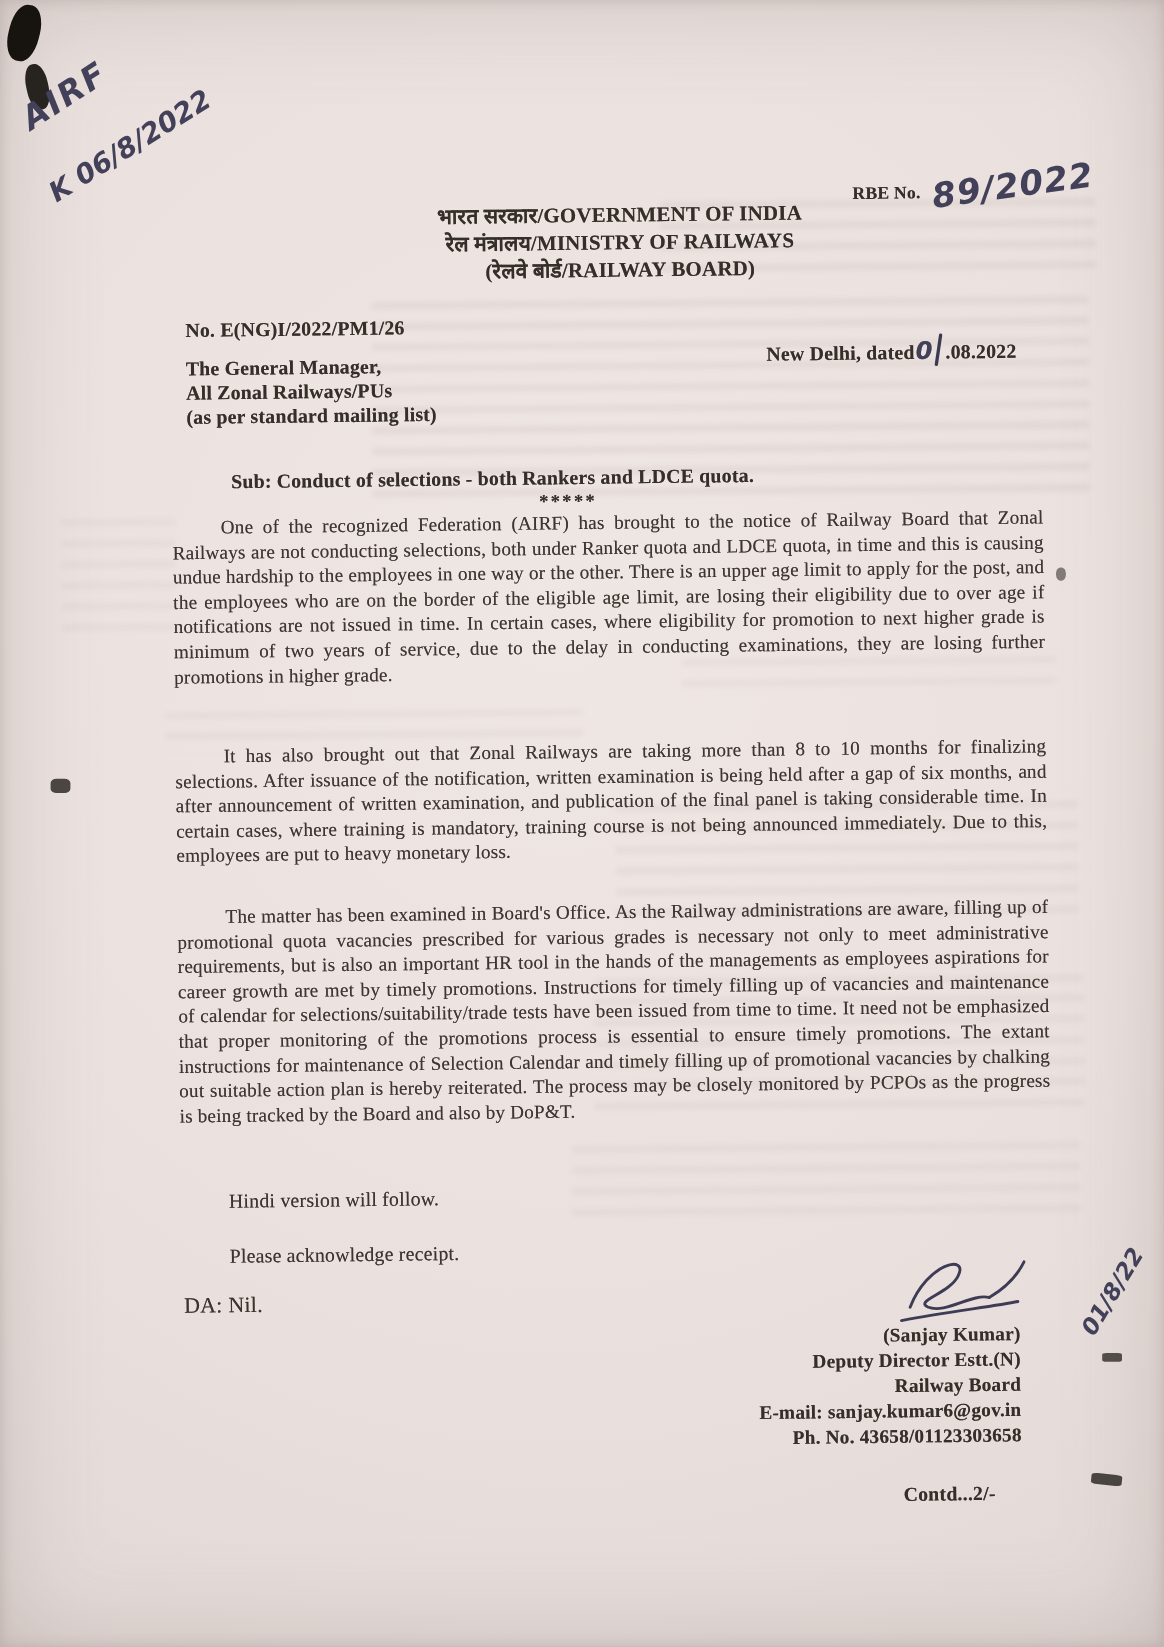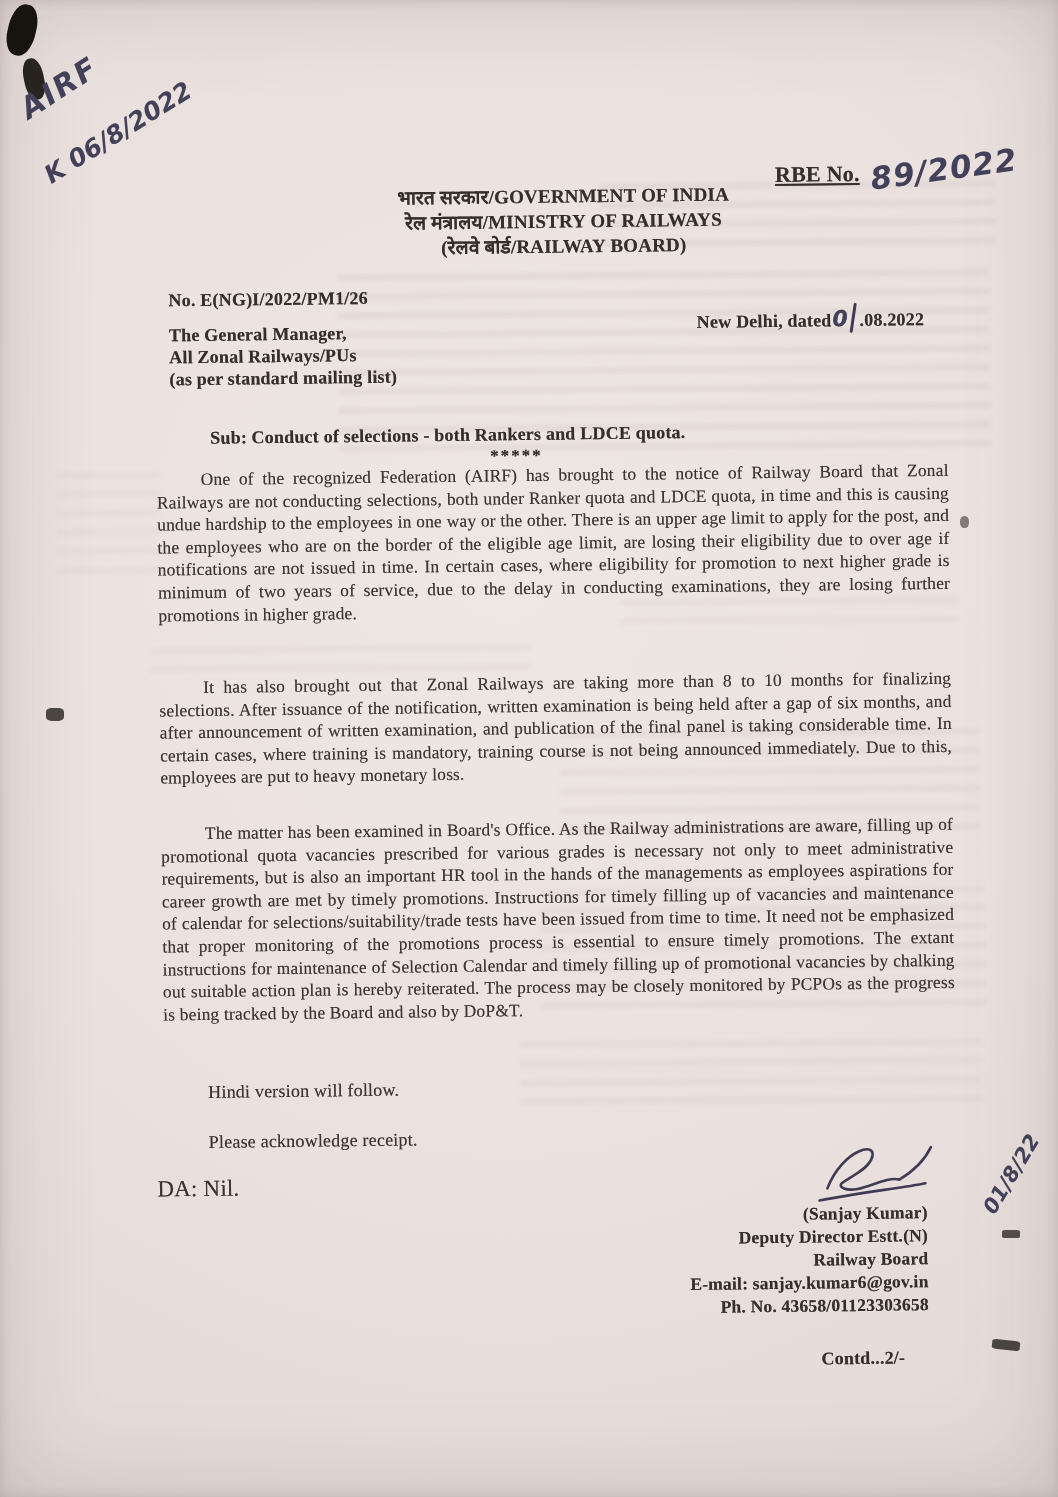--- a/index.html
+++ b/index.html
@@ -46,42 +46,42 @@
   .mark{position:absolute;background:#17130f;border-radius:45%;}
   .m1{left:8px;top:4px;width:28px;height:52px;transform:rotate(14deg);}
   .m2{left:24px;top:58px;width:20px;height:42px;transform:rotate(-12deg);opacity:.92;}
   .m3{left:46px;top:708px;width:18px;height:13px;opacity:.75;border-radius:30%;}
   .m4{left:1002px;top:1230px;width:18px;height:8px;opacity:.7;border-radius:20%;}
   .m5{left:992px;top:1340px;width:28px;height:10px;transform:rotate(6deg);opacity:.75;border-radius:20%;}
   .m6{left:960px;top:516px;width:9px;height:12px;opacity:.5;}
 
   
   .rbe-line{left:782px;top:156px;width:260px;}
-  .rbe-label{font-size:22px;text-decoration:underline;}
+  .rbe-label{font-size:16px;}
   .rbe-hand{font-size:31px; display:inline-block; transform:rotate(-7deg); margin-left:6px; font-weight:bold; letter-spacing:1px;}
   .center-head{left:190px;top:184px;width:760px;text-align:center;}
   .center-head div{font-size:19px;line-height:25px;}
 
   .ref-no{left:174px;top:286px;font-size:18px;}
   .date-line{left:702px;top:300px;font-size:18px;white-space:nowrap;}
   .date-hand{font-size:22px;font-weight:bold;margin:0 1px;}
   .date-slash{display:inline-block;width:2.5px;height:30px;background:#3d3a52;transform:rotate(9deg) translateY(7px);margin:0 4px;border-radius:2px;}
 
   .addressee{left:174px;top:320px;font-size:18px;line-height:22px;}
   .subject{left:214px;top:424px;font-size:18px;}
   .stars{left:190px;top:446px;width:660px;text-align:center;font-size:17px;letter-spacing:2px;}
 
   .para{left:160px;width:792px;font-size:17.4px;line-height:22.6px;text-align:justify;text-indent:44px;color:#3d3631;}
   .p1{top:464px;}
   .p2{top:672px;}
   .p3{top:818px;}
 
   .closing1{left:204px;top:1078px;font-size:18px;}
   .closing2{left:204px;top:1128px;font-size:18px;}
-  .enclosure{left:152px;top:1172px;font-size:23px;}
+  .enclosure{left:162px;top:1172px;font-size:20px;}
 
   .sig-svg{left:808px;top:1142px;}
   .sig-date{left:962px;top:1168px;font-size:21px;transform:rotate(-58deg);font-weight:bold;white-space:nowrap;}
   .sig-block{left:560px;top:1206px;width:400px;text-align:right;font-size:17.5px;line-height:23px;padding-right:38px;box-sizing:border-box;}
   .contd{left:814px;top:1352px;font-size:18px;}
 
   .hand-airf{left:16px;top:70px;font-size:30px;transform:rotate(-33deg);font-weight:bold;letter-spacing:2px;}
   .hand-date-note{left:34px;top:118px;font-size:25px;transform:rotate(-32deg);font-weight:bold;white-space:nowrap;}
 </style>
 </head>

